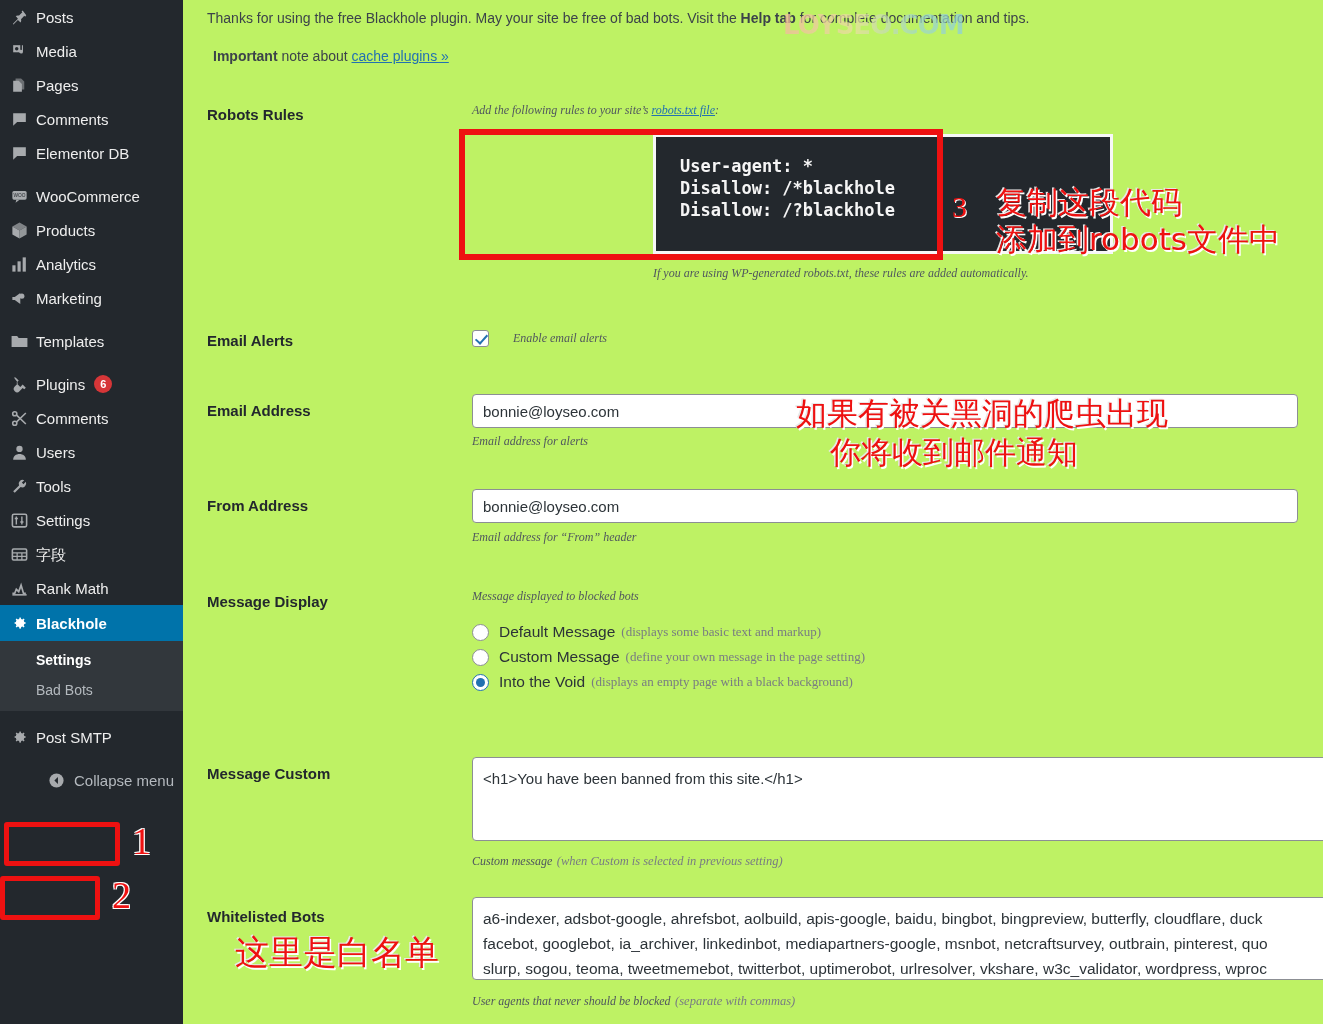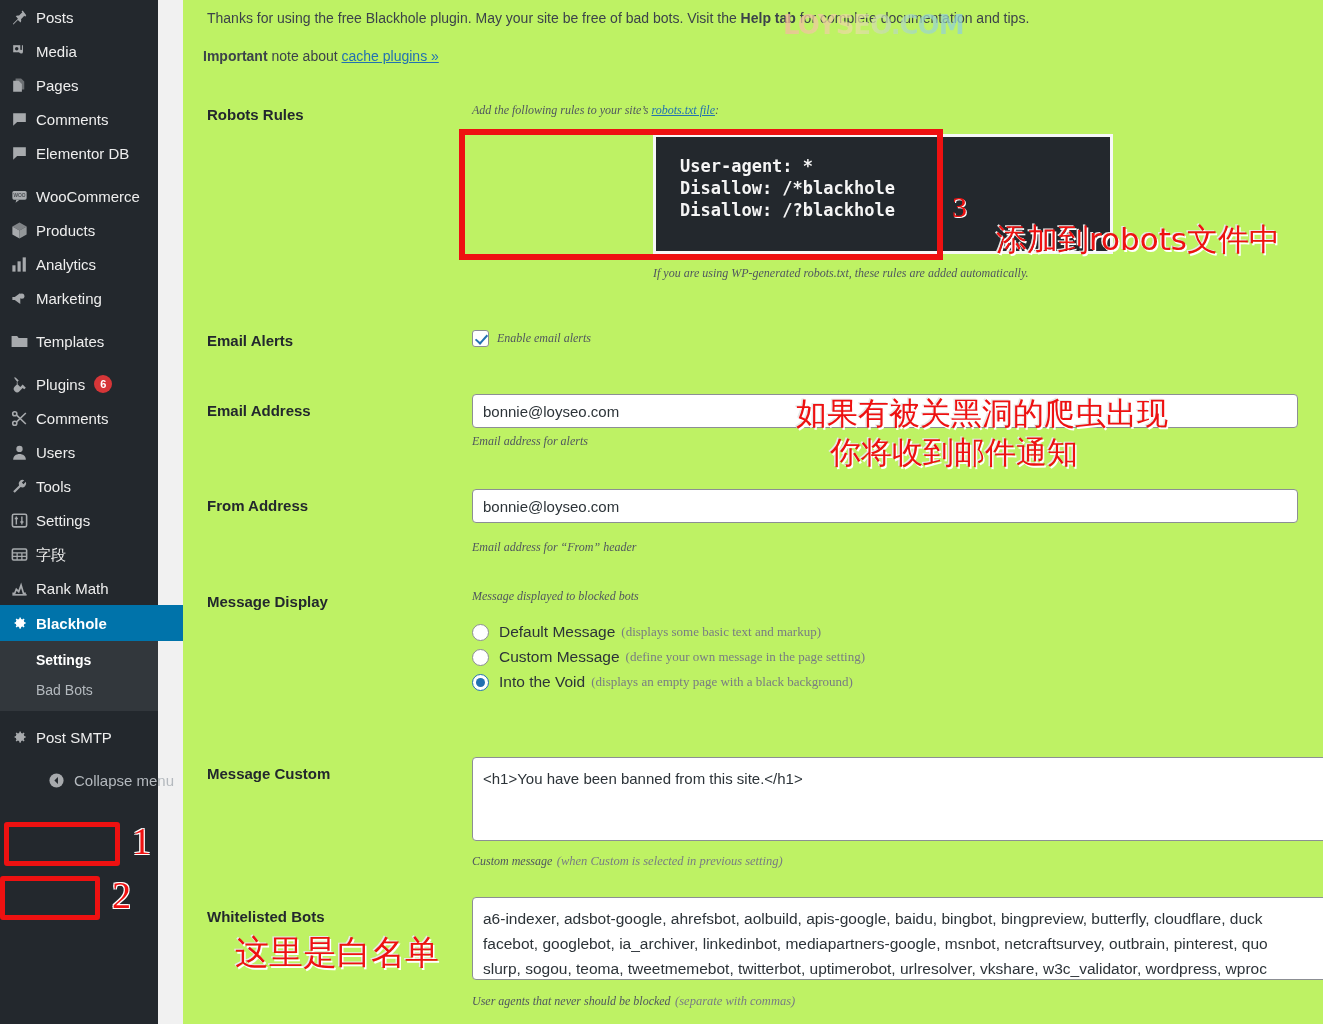--- a/index.html
+++ b/index.html
@@ -7,21 +7,21 @@
     width: 1323px; height: 1024px;
     overflow: hidden;
     font-family: "Liberation Sans", sans-serif;
     background: #f1f1f1;
   }
   #root { position: relative; width: 1323px; height: 1024px; }
 
   
   #sidebar {
     position: absolute; left: 0; top: 0;
-    width: 158px; height: 1024px;
+    width: 183px; height: 1024px;
     background: #23282d;
     color: #b4b9be;
     font-size: 15px;
     overflow: visible;
   }
   .menu-item {
     position: relative;
     display: flex; align-items: center;
     height: 34px;
     padding-left: 10px;
@@ -109,21 +109,21 @@
     background: #bef264;
     overflow: hidden;
   }
   .notice-line {
     font-size: 14px;
     color: #3c434a;
     padding: 0 0 0 24px;
   }
   .notice-line a { color: #2271b1; }
   #notice1 { position:absolute; left: 24px; top: 10px; width: 1060px; }
-  #notice2 { position:absolute; left: 20px; top: 48px; }
+  #notice2 { position:absolute; left: 30px; top: 48px; }
 
   
   .form-row { position: absolute; left: 0; width: 1140px; }
   .row-label {
     position: absolute; left: 24px; top: 0;
     width: 250px;
     font-size: 15px;
     font-weight: bold;
     color: #23282d;
   }
@@ -517,37 +517,37 @@
       <pre>User-agent: *
 Disallow: /*blackhole
 Disallow: /?blackhole</pre>
     </div>
     <div class="desc-italic" style="position:absolute; left:470px; top:266px;">If you are using WP-generated robots.txt, these rules are added automatically.</div>
 
     <div class="form-row" style="top:332px;">
       <div class="row-label">Email Alerts</div>
       <div class="row-field" style="left:289px; top:-2px; display:flex; align-items:center;">
         <span class="cbox checked"></span>
-        <span class="desc-italic" style="margin-left:8px;">Enable email alerts</span>
+        <span class="desc-italic" style="margin-left:24px;">Enable email alerts</span>
       </div>
     </div>
 
     <div class="form-row" style="top:402px;">
       <div class="row-label">Email Address</div>
       <div class="row-field" style="left:289px; top:-8px;">
         <input class="text-input" style="width: 826px;" type="text" value="bonnie@loyseo.com">
         <div class="desc-italic" style="margin-top:6px;">Email address for alerts</div>
       </div>
     </div>
 
     <div class="form-row" style="top:497px;">
       <div class="row-label">From Address</div>
       <div class="row-field" style="left:289px; top:-8px;">
         <input class="text-input" style="width: 826px;" type="text" value="bonnie@loyseo.com">
-        <div class="desc-italic" style="margin-top:17px;">Email address for “From” header</div>
+        <div class="desc-italic" style="margin-top:7px;">Email address for “From” header</div>
       </div>
     </div>
 
     <div class="form-row" style="top:593px;">
       <div class="row-label">Message Display</div>
       <div class="row-field" style="left:289px; top:-4px;">
         <div class="desc-italic" style="margin-bottom:19px;">Message displayed to blocked bots</div>
 
         <div class="opt-row">
           <span class="rbtn"></span>
@@ -590,20 +590,21 @@
         </div>
       </div>
     </div>
 
     <div id="watermark">LOYSEO.COM</div>
   </div>
 
   <div id="code-redbox" style="left:459px; top:129px; width:484px; height:131px;"></div>
 
   <div class="cn-num" style="left:952px; top:190px;">3</div>
+  <div class="cn-annot" style="left:996px; top:185px;">复制这段代码</div>
   <div class="cn-annot" style="left:996px; top:222px;">添加到robots文件中</div>
 
   <div class="cn-annot" style="left:796px; top:396px;">如果有被关黑洞的爬虫出现</div>
   <div class="cn-annot" style="left:830px; top:435px;">你将收到邮件通知</div>
 
   <div class="cn-annot" style="left:235px; top:935px; font-size:34px;">这里是白名单</div>
 
 </div>
 
 </body></html>

